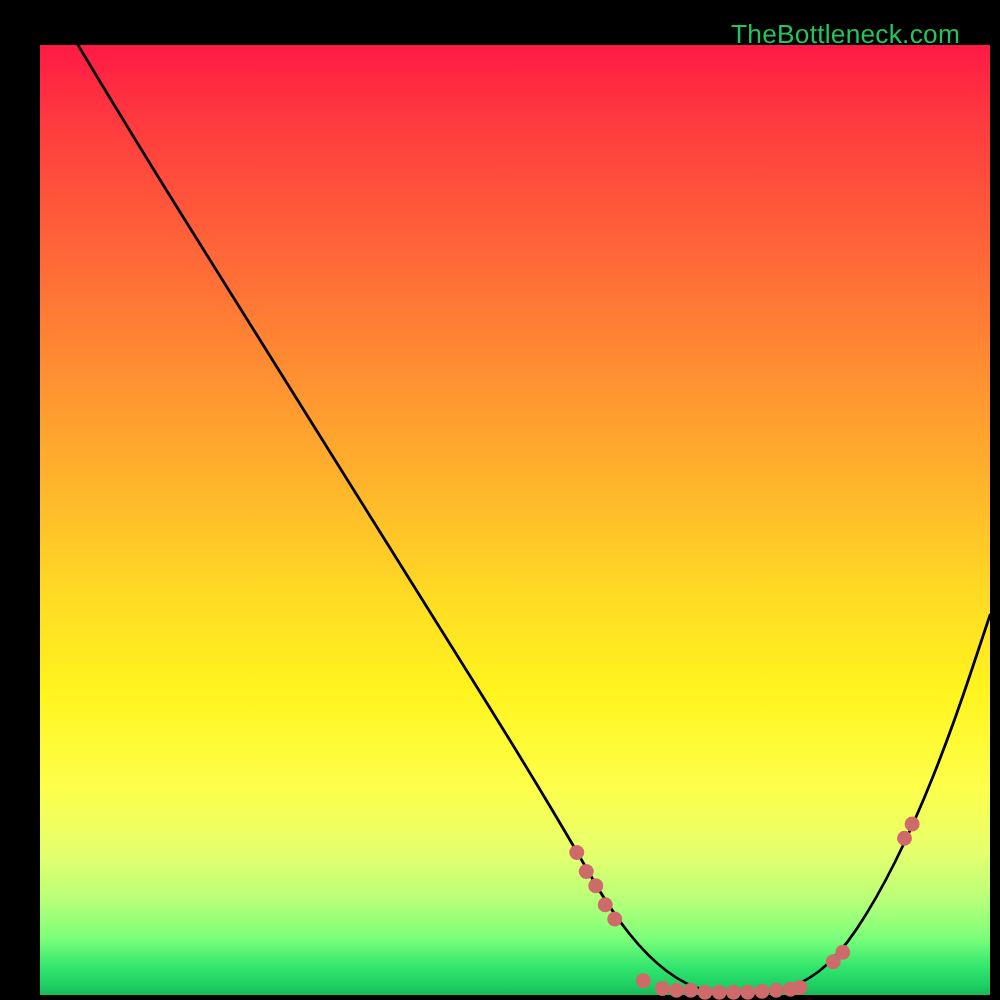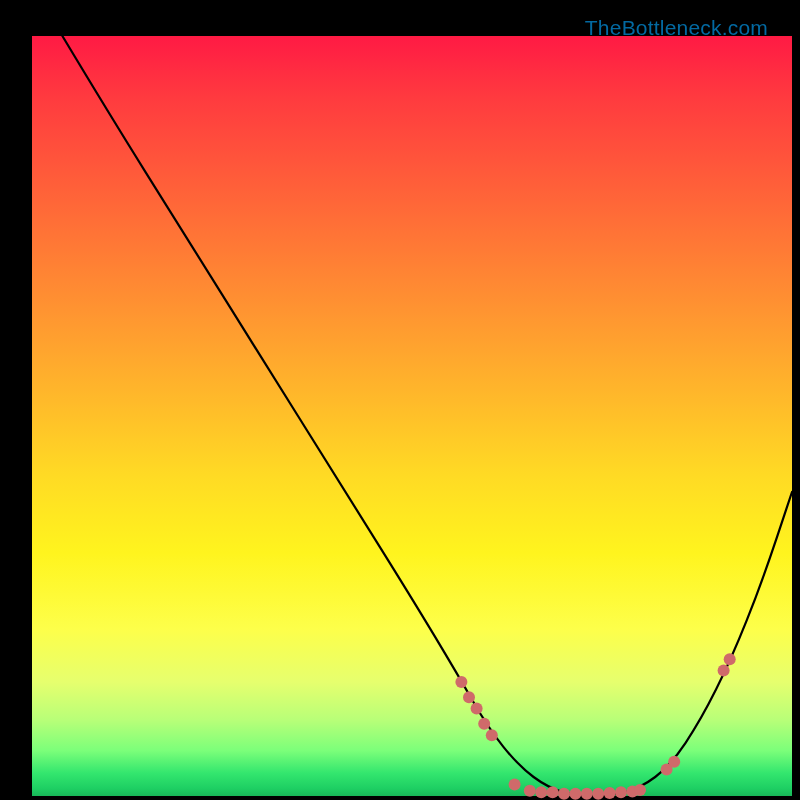--- a/index.html
+++ b/index.html
@@ -41,21 +41,21 @@
       #7cff7a 94%,
       #33e66e 97%,
       #1ecf63 99%,
       #18b858 100%
     );
   }
   .watermark {
     position: absolute;
     top: 4px;
     right: 20px;
-    color: #0369a1;
+    color: #22c55e;
     font-size: 21px;
     font-weight: 500;
     letter-spacing: 0.2px;
     user-select: none;
   }
   svg.curve {
     position: absolute;
     left: 0;
     top: 0;
     width: 760px;

